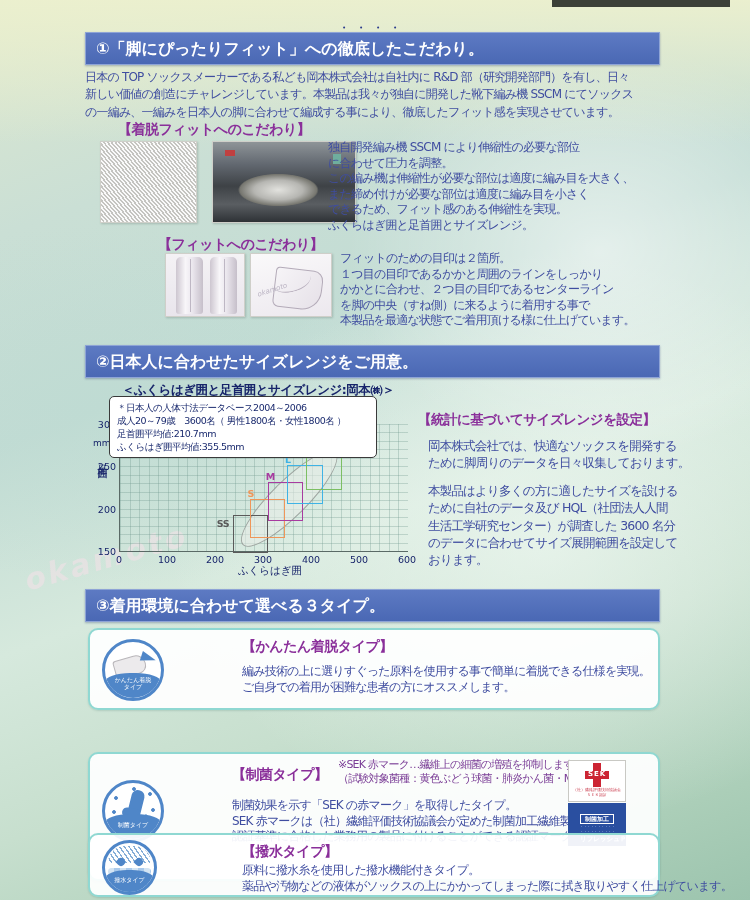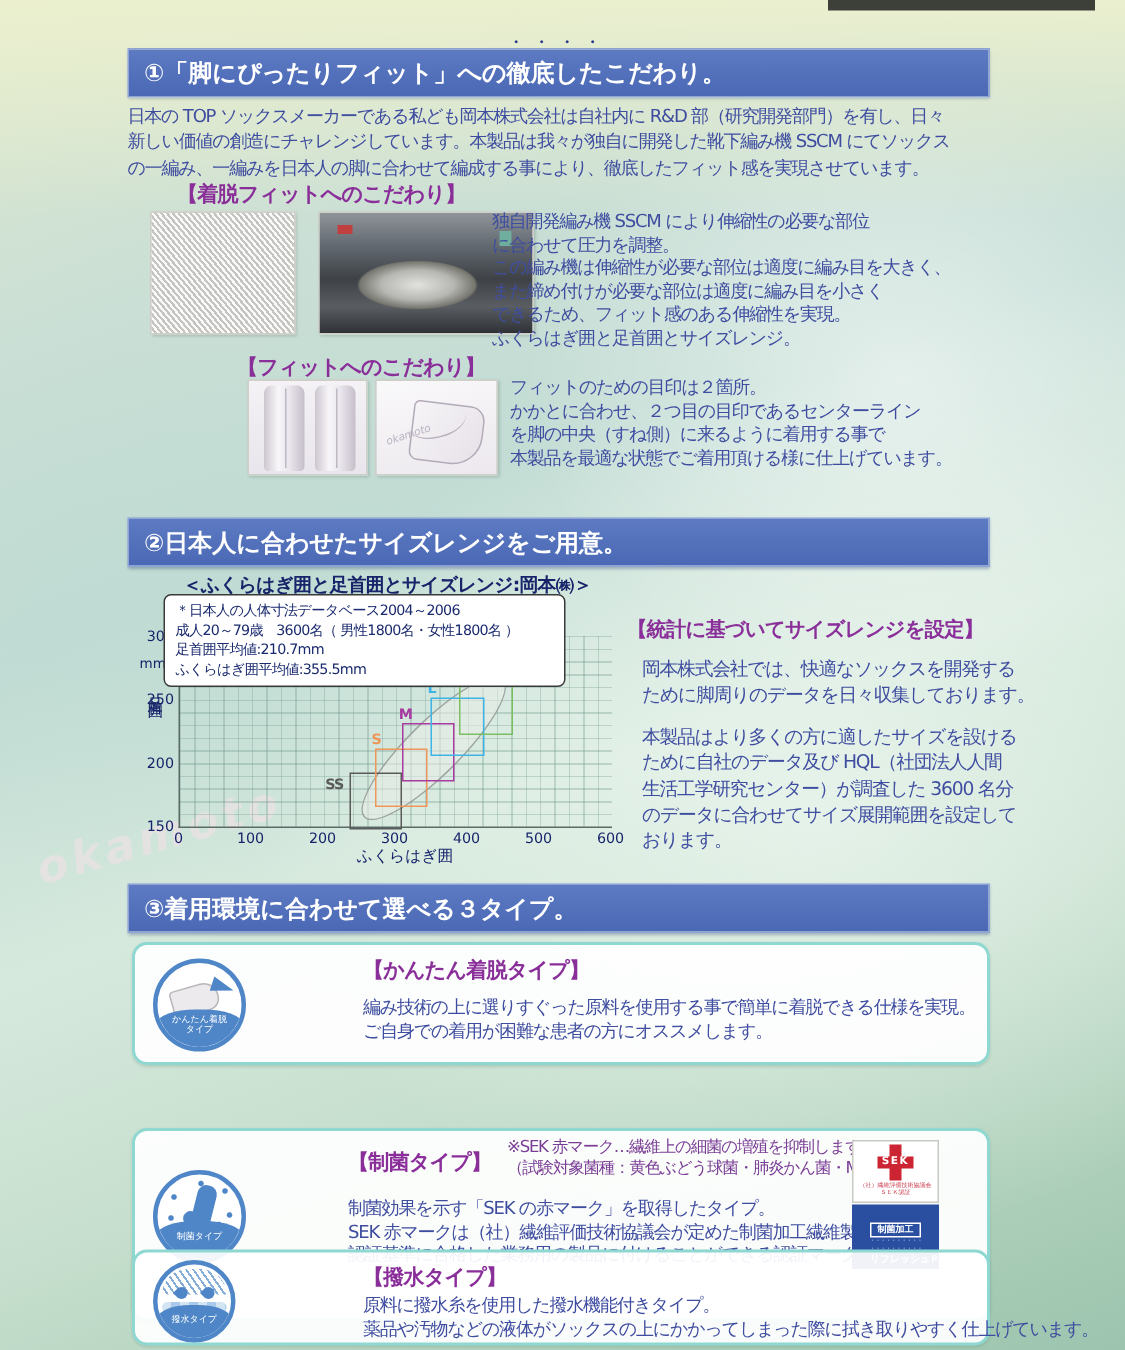--- a/index.html
+++ b/index.html
@@ -144,20 +144,21 @@
         <div class="leg-seam"></div>
       </div>
   </div>
   <div class="img img-heel" style="left:250px;top:253px;width:82px;height:64px;">
     <div class="heel-shape"></div>
     <div class="heel-line"></div>
     <span class="heel-wm">okamoto</span>
   </div>
   <div class="txt tight" style="left:340px;top:251px;">
       <div>フィットのための目印は２箇所。</div>
+      <div>１つ目の目印であるかかと周囲のラインをしっかり</div>
       <div>かかとに合わせ、２つ目の目印であるセンターライン</div>
       <div>を脚の中央（すね側）に来るように着用する事で</div>
       <div>本製品を最適な状態でご着用頂ける様に仕上げています。</div>
     </div>
 
   <div class="band" style="top:345px;">
     <span>②日本人に合わせたサイズレンジをご用意。</span>
   </div>
   <div class="psub" style="left:122px;top:382px;color:#17246a;font-size:12.5px;">＜ふくらはぎ囲と足首囲とサイズレンジ:岡本㈱＞</div>
 

